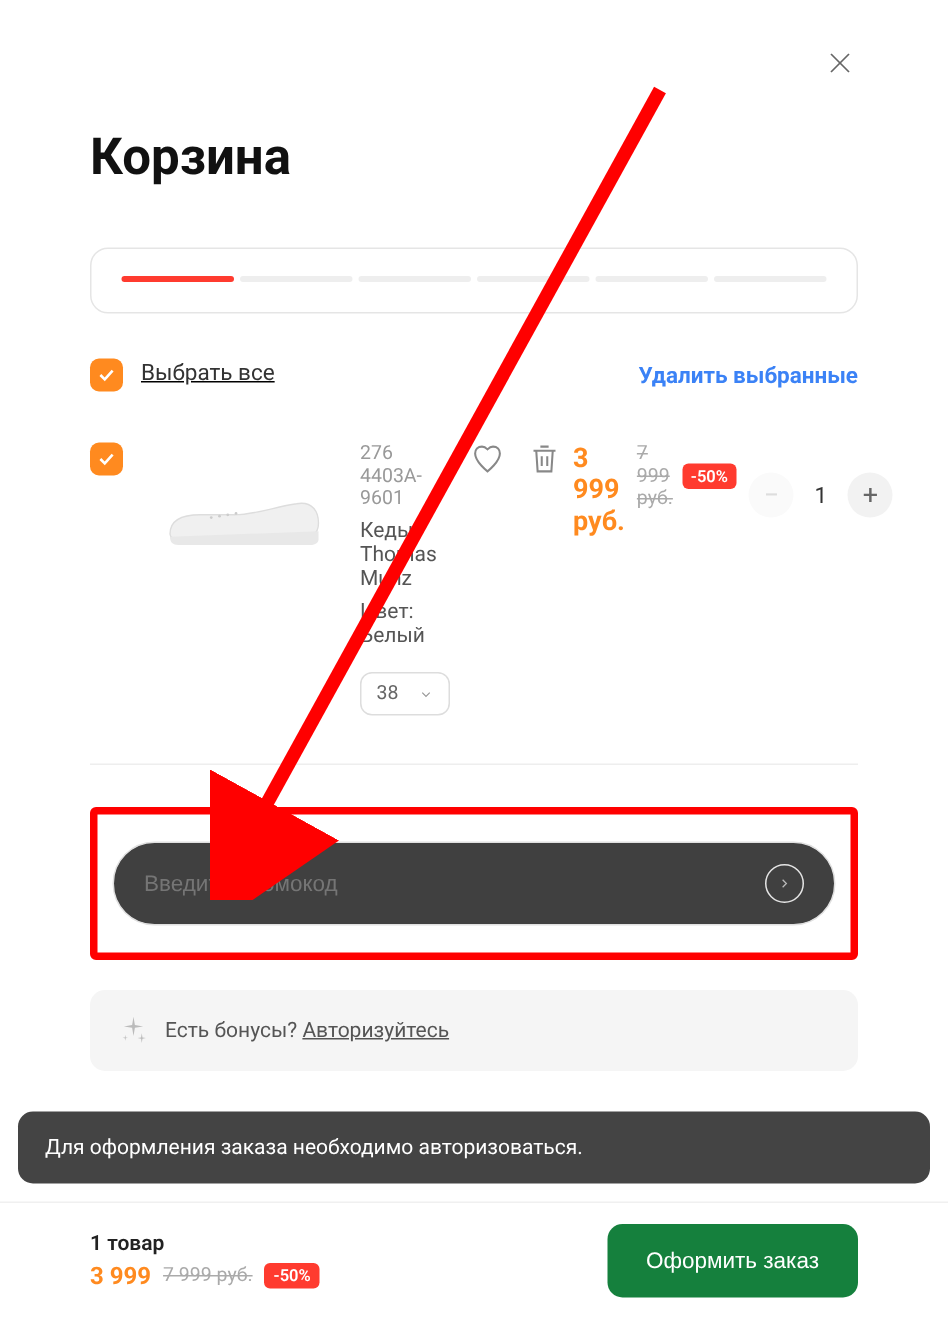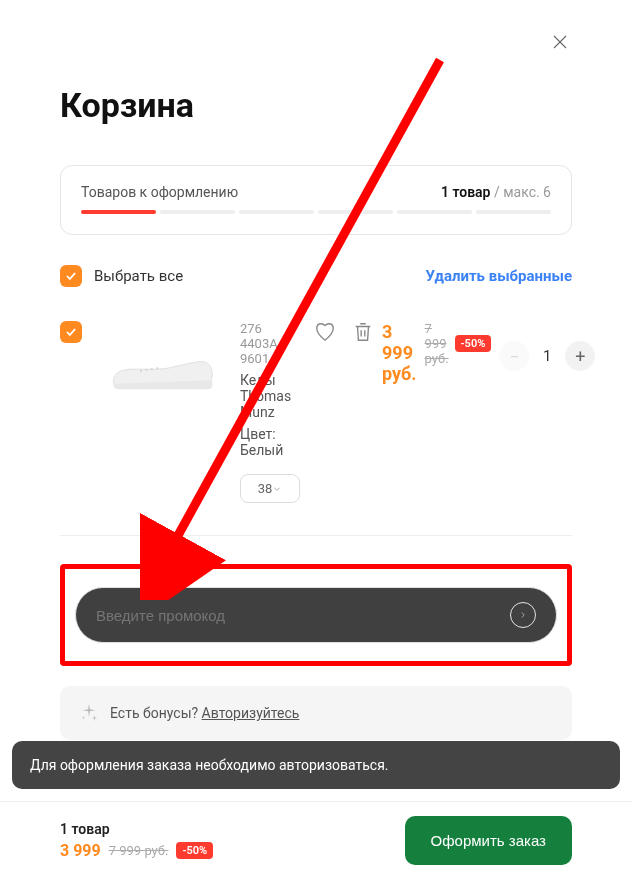--- a/index.html
+++ b/index.html
@@ -26,42 +26,42 @@
   }
   .progress-row { display: flex; justify-content: space-between; align-items: center; font-size: 14px; }
   .progress-label { color: #555; }
   .progress-count { color: #111; font-weight: 600; }
   .progress-max { color: #999; font-weight: 400; }
   .progress-bar-wrap { display: flex; gap: 4px; }
   .seg { height: 4px; flex: 1; background: #eee; border-radius: 2px; }
   .seg.filled { background: #ff3b2f; }
 
   .select-row { display: flex; align-items: center; justify-content: space-between; margin-bottom: 34px; }
-  .select-left { display: flex; align-items: center; gap: 12px; }
+  .select-left { display: flex; gap: 12px; text-decoration: underline; }
   .checkbox {
     width: 22px; height: 22px; border-radius: 6px; background: #ff8a1f;
     display: flex; align-items: center; justify-content: center; cursor: pointer;
   }
   .checkbox svg { width: 14px; height: 14px; }
   .select-label { font-size: 15px; color: #333; }
   .delete-link { color: #3b82f6; font-size: 15px; font-weight: 700; cursor: pointer; }
 
   .item-row { display: flex; gap: 14px; padding-bottom: 32px; border-bottom: 1px solid #eee; }
   .item-check { flex-shrink: 0; }
   .item-image {
     width: 130px; height: 100px; flex-shrink: 0; position: relative;
     display: flex; align-items: center; justify-content: center;
   }
   .shoe-svg { width: 110px; height: 60px; }
   .item-info { flex: 1; display: flex; flex-direction: column; gap: 6px; font-size: 14px; color: #555; }
   .sku { color: #999; font-size: 13px; }
   .size-select {
     margin-top: 10px; border: 1px solid #ddd; border-radius: 8px;
     padding: 6px 10px; width: 60px; font-size: 13px; color: #666;
-    display: flex; align-items: center; justify-content: center; cursor: pointer;
+    display: flex; align-items: center; justify-content: space-between; cursor: pointer;
   }
   .item-right { display: flex; align-items: flex-start; gap: 8px; }
   .icon-row { display: flex; gap: 16px; }
   .icon-btn { width: 22px; height: 22px; cursor: pointer; display: flex; align-items: center; justify-content: center; }
   .price-cur { color: #ff8a1f; font-size: 18px; font-weight: 700; }
   .price-old-row { display: flex; align-items: center; gap: 6px; }
   .price-old { color: #aaa; font-size: 13px; text-decoration: line-through; }
   .discount-badge {
     background: #ff3b2f; color: #fff; font-size: 11px; font-weight: 600;
     padding: 2px 6px; border-radius: 4px;
@@ -133,26 +133,20 @@
   <div class="close-btn">
     <svg viewBox="0 0 24 24" fill="none" stroke="#666" stroke-width="1.5">
         <line x1="4" y1="4" x2="20" y2="20"></line>
         <line x1="20" y1="4" x2="4" y2="20"></line>
       </svg>
   </div>
 
   <h1 class="title">Корзина</h1>
 
   <div class="progress-card">
-    <div class="progress-row">
-      <span class="progress-label">Товаров к оформлению</span>
-      <span>
-        <span class="progress-count">1 товар</span><span class="progress-max"> / макс. 6</span>
-      </span>
-    </div>
     <div class="progress-bar-wrap">
       <div class="seg filled"></div>
         <div class="seg"></div>
         <div class="seg"></div>
         <div class="seg"></div>
         <div class="seg"></div>
         <div class="seg"></div>
     </div>
   </div>
 

